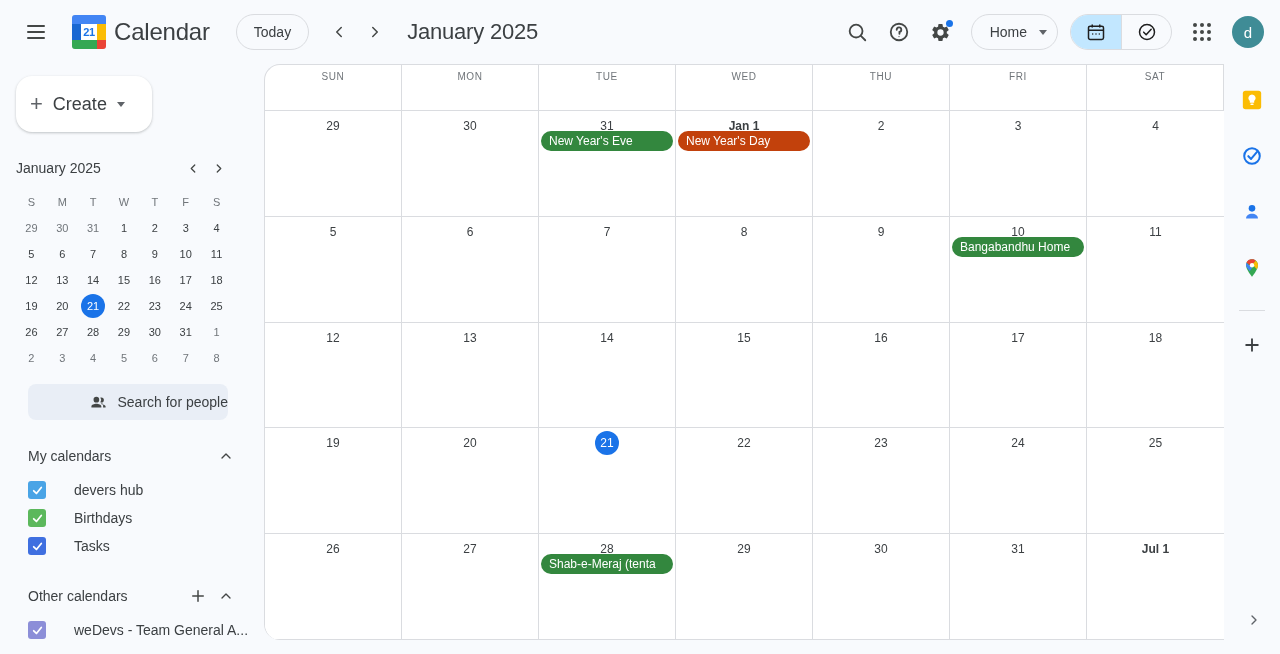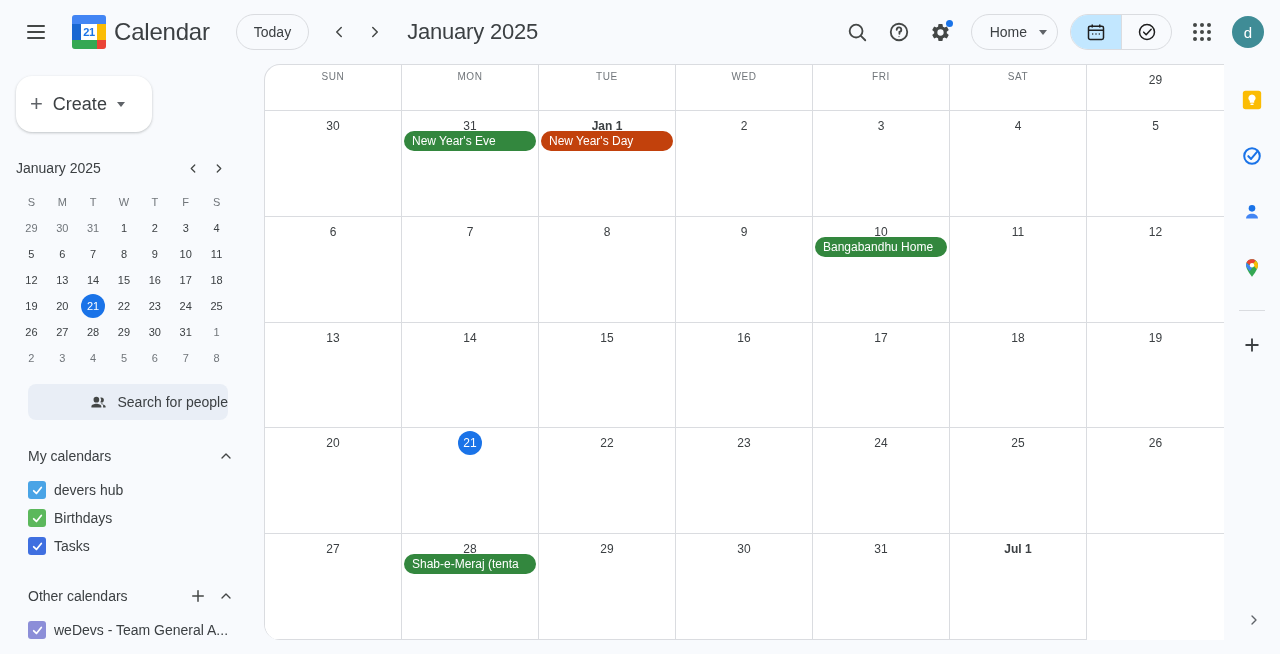--- a/index.html
+++ b/index.html
@@ -138,21 +138,21 @@
 
   .sec-head {
     display: flex; align-items: center; height: 40px; margin-left: 28px; margin-right: 16px;
     margin-top: 16px;
   }
   .sec-title { font-size: 14px; color: #3c4043; font-weight: 500; flex: 1; }
   .sec-btn {
     width: 28px; height: 28px; border-radius: 50%; border: none; background: transparent;
     display: flex; align-items: center; justify-content: center; cursor: pointer; color: #444746;
   }
-  .cal-item { display: flex; align-items: center; height: 28px; margin-left: 28px; gap: 8px; cursor: pointer; }
+  .cal-item { display: flex; align-items: center; height: 28px; margin-left: 28px; gap: 28px; cursor: pointer; }
   .cbx {
     width: 18px; height: 18px; border-radius: 3px; display: flex; align-items: center; justify-content: center;
     flex: 0 0 auto;
   }
   .cbx svg { display: block; }
   .cal-name { font-size: 14px; color: #3c4043; white-space: nowrap; }
 
   
   .grid-wrap {
     position: absolute; left: 264px; top: 64px; width: 960px; bottom: 14px;
@@ -538,20 +538,21 @@
         </div>
       </div>
   </div>
 
   <div class="grid-wrap">
     <div class="grid-body" id="grid-body">
         <div class="dow-cell">SUN</div>
         <div class="dow-cell">MON</div>
         <div class="dow-cell">TUE</div>
         <div class="dow-cell">WED</div>
+        <div class="dow-cell">THU</div>
         <div class="dow-cell">FRI</div>
         <div class="dow-cell">SAT</div>
         <div class="day-cell">
           <div class="day-num">
             <span class="pill">29</span>
           </div>
         </div>
         <div class="day-cell">
           <div class="day-num">
             <span class="pill">30</span>

